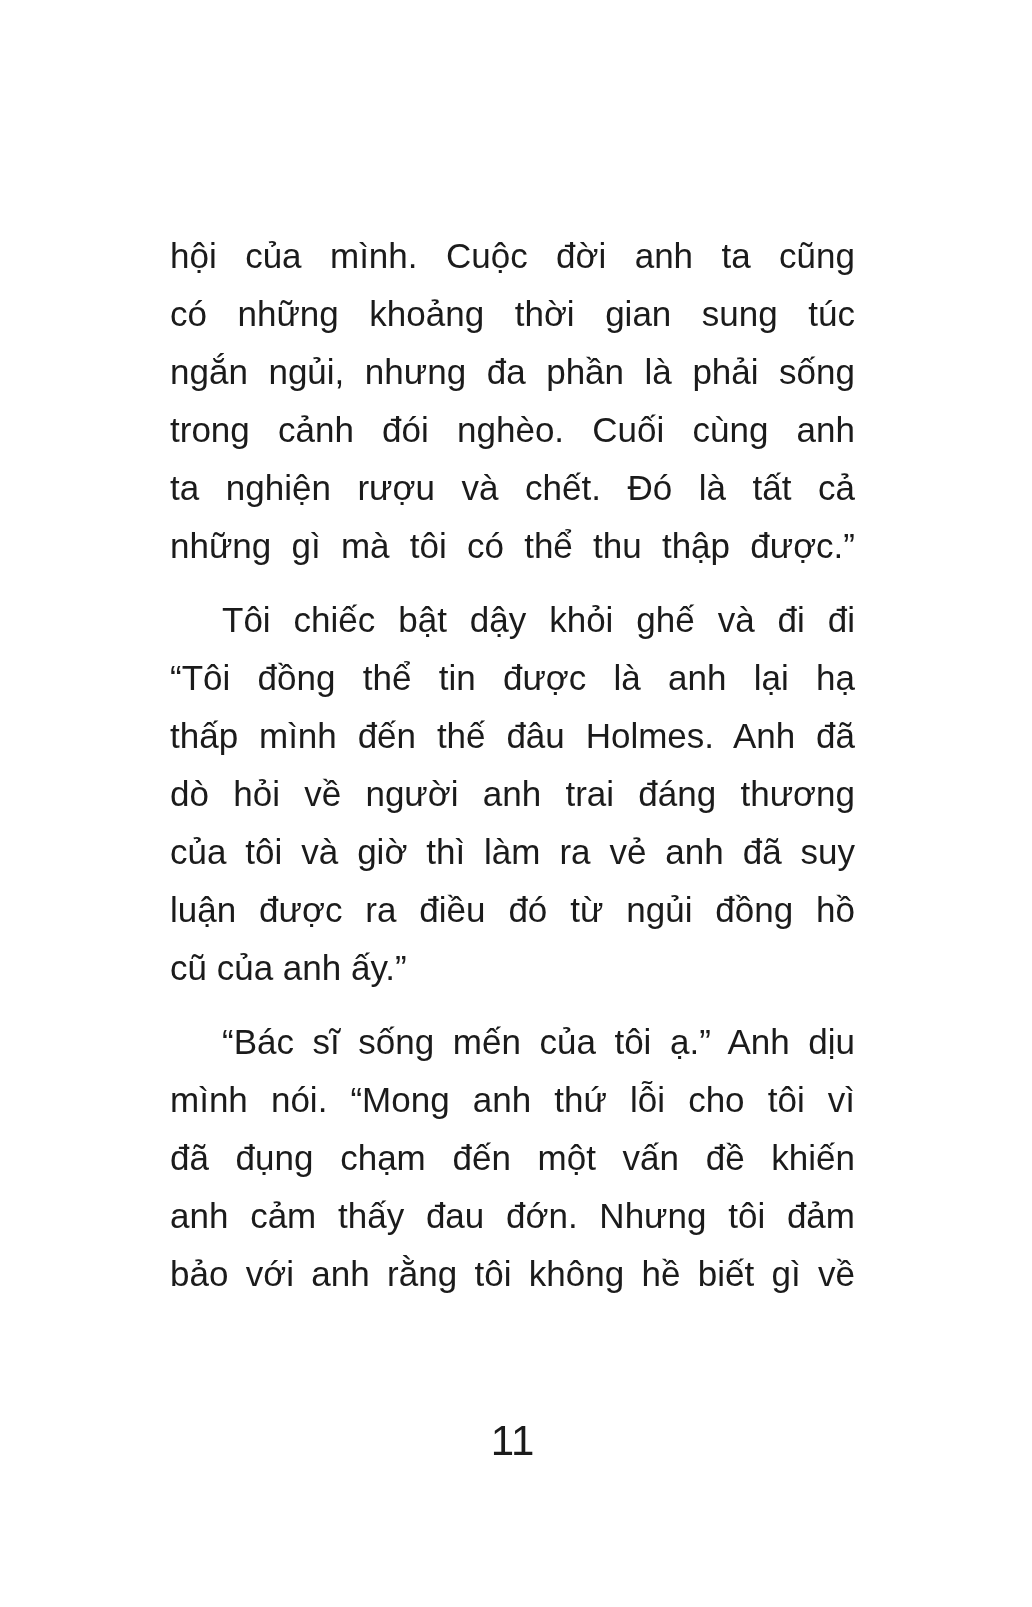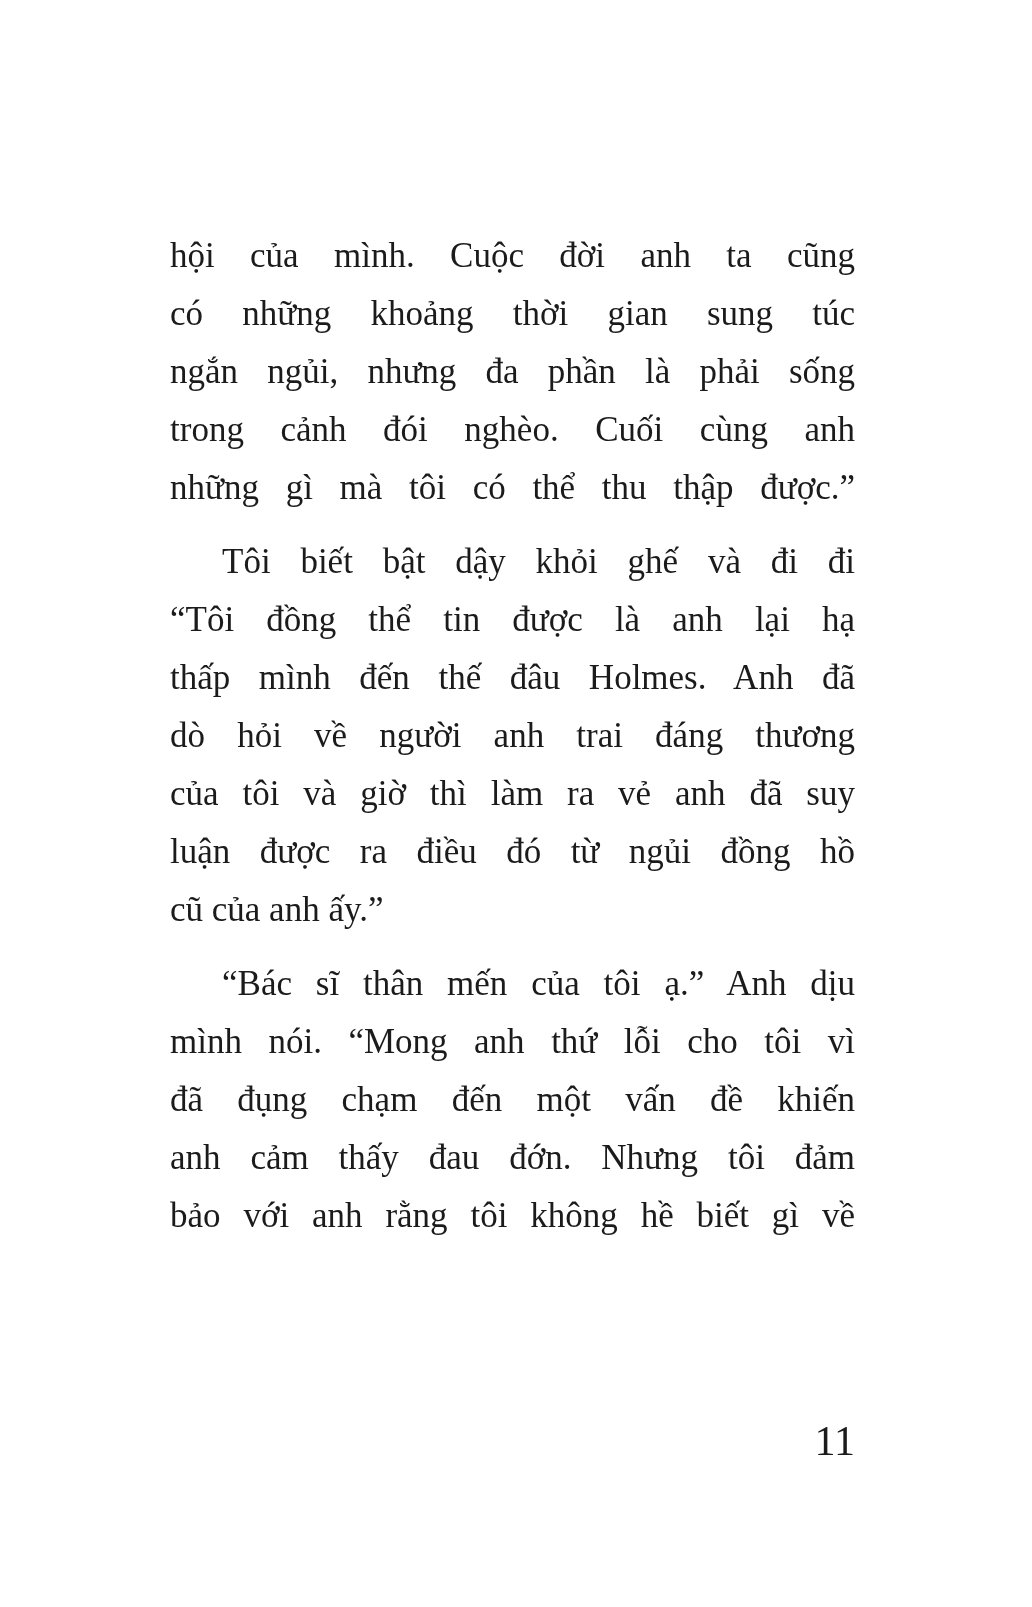--- a/index.html
+++ b/index.html
@@ -2,21 +2,21 @@
 <html><head>
 <meta charset="utf-8">
 <style>
   html, body { margin: 0; padding: 0; background: #ffffff; }
   .page {
     position: relative;
     width: 1032px;
     height: 1607px;
     background: #ffffff;
     overflow: hidden;
-    font-family: Liberation Serif, serif;
+    font-family: Liberation Sans, sans-serif;
     color: #1b1b1b;
   }
   .text-block {
     position: absolute;
     left: 170px;
     top: 227px;
     width: 685px;
     font-size: 35px;
     line-height: 58px;
   }
@@ -27,53 +27,54 @@
     text-align-last: justify;
     white-space: normal;
   }
   .line.indent { text-indent: 52px; }
   .line.short { text-align-last: left; }
   .folio {
     position: absolute;
     left: 170px;
     top: 1418px;
     width: 685px;
-    text-align: right;
+    text-align: center;
     font-size: 42px;
     line-height: 1.1;
     color: #1b1b1b;
   }
 </style>
 </head>
 <body>
 
 <div class="page">
 
   <div class="text-block">
 
     <div class="paragraph">
       <div class="line">hội của mình. Cuộc đời anh ta cũng</div>
       <div class="line">có những khoảng thời gian sung túc</div>
       <div class="line">ngắn ngủi, nhưng đa phần là phải sống</div>
       <div class="line">trong cảnh đói nghèo. Cuối cùng anh</div>
+      <div class="line">ta nghiện rượu và chết. Đó là tất cả</div>
       <div class="line">những gì mà tôi có thể thu thập được.”</div>
     </div>
 
     <div class="paragraph">
-      <div class="line indent">Tôi biết bật dậy khỏi ghế và đi đi</div>
+      <div class="line indent">Tôi chiếc bật dậy khỏi ghế và đi đi</div>
       <div class="line">“Tôi đồng thể tin được là anh lại hạ</div>
       <div class="line">thấp mình đến thế đâu Holmes. Anh đã</div>
       <div class="line">dò hỏi về người anh trai đáng thương</div>
       <div class="line">của tôi và giờ thì làm ra vẻ anh đã suy</div>
       <div class="line">luận được ra điều đó từ ngủi đồng hồ</div>
       <div class="line short">cũ của anh ấy.”</div>
     </div>
 
     <div class="paragraph">
-      <div class="line indent">“Bác sĩ thân mến của tôi ạ.” Anh dịu</div>
+      <div class="line indent">“Bác sĩ sống mến của tôi ạ.” Anh dịu</div>
       <div class="line">mình nói. “Mong anh thứ lỗi cho tôi vì</div>
       <div class="line">đã đụng chạm đến một vấn đề khiến</div>
       <div class="line">anh cảm thấy đau đớn. Nhưng tôi đảm</div>
       <div class="line">bảo với anh rằng tôi không hề biết gì về</div>
     </div>
 
   </div>
 
   <div class="folio">11</div>
 

